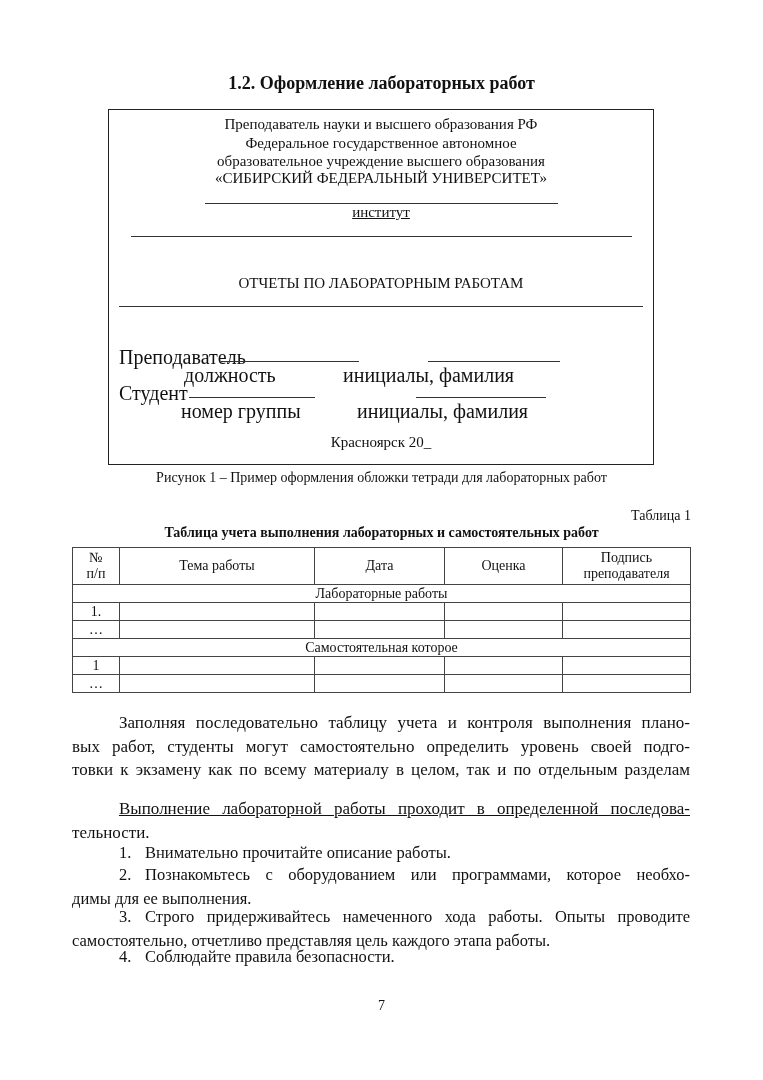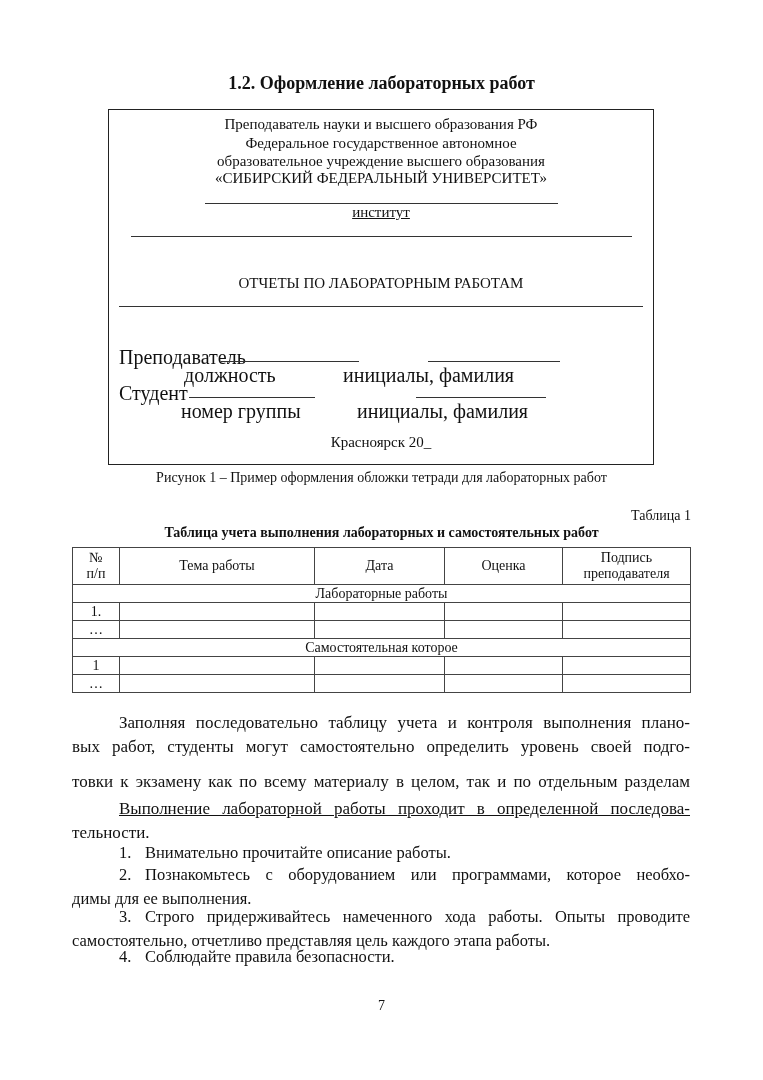--- a/index.html
+++ b/index.html
@@ -129,21 +129,21 @@
     <td></td>
     <td></td>
     <td></td>
   </tr>
 </tbody>
   </table>
 
 <div class="para" style="top:711px;">
   <div class="indent" style="text-align:justify; text-align-last:justify;">Заполняя последовательно таблицу учета и контроля выполнения плано-</div>
   <div style="text-align:justify; text-align-last:justify;">вых работ, студенты могут самостоятельно определить уровень своей подго-</div>
-  <div style="text-align:justify; text-align-last:justify;margin-top:12px;">товки к экзамену как по всему материалу в целом, так и по отдельным разделам</div>
+  <div style="text-align:justify; text-align-last:justify;">товки к экзамену как по всему материалу в целом, так и по отдельным разделам</div>
 </div>
 
 <div class="para" style="top:797px;">
   <div class="indent" style="text-align:justify; text-align-last:justify;text-decoration:underline;">Выполнение лабораторной работы проходит в определенной последова-</div>
   <div>тельности.</div>
 </div>
 
 <div class="list-item" style="top:841px;">
   <div style="padding-left:47px;">
     <span style="display:inline-block; width:26px;">1.</span><span>Внимательно прочитайте описание работы.</span>

